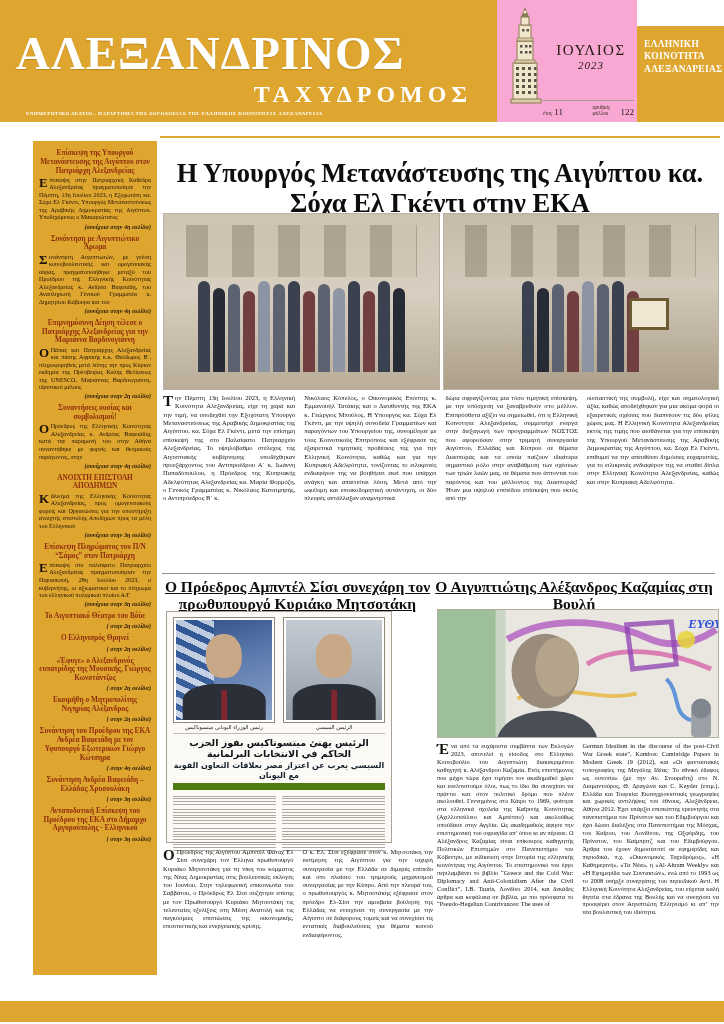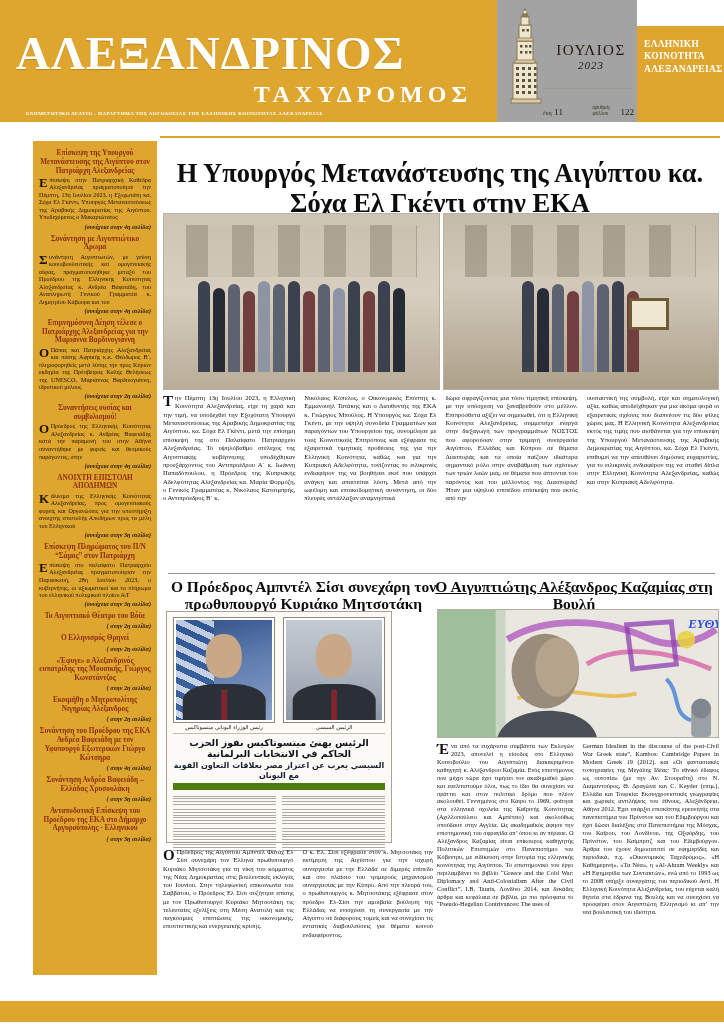--- a/index.html
+++ b/index.html
@@ -14,26 +14,26 @@
 
   
   .masthead{position:absolute;left:0;top:0;width:724px;height:122px;background:var(--gold);}
   .mh-title{position:absolute;left:16px;top:30px;width:478px;text-align:left;
             font-size:47px;font-weight:bold;color:#fff;letter-spacing:1px;line-height:1;
             text-shadow:0 1px 1px rgba(120,80,0,.35);}
   .mh-sub{position:absolute;left:232px;top:82px;width:262px;text-align:center;
           font-size:24px;font-weight:bold;color:#fff;letter-spacing:5px;line-height:1;}
   .mh-tagline{position:absolute;left:26px;top:111px;width:440px;font-size:5px;color:#fff;
               font-weight:bold;letter-spacing:.45px;}
-  .mh-box{position:absolute;left:497px;top:0;width:140px;height:122px;background:#a3a3a3;}
+  .mh-box{position:absolute;left:497px;top:0;width:140px;height:122px;background:#f9a8d4;}
   .mh-issue{position:absolute;left:52px;top:42px;width:84px;text-align:center;color:#20180c;}
   .mh-issue .m{font-size:15px;letter-spacing:1.5px;line-height:1.1;}
   .mh-issue .y{font-size:11px;letter-spacing:1px;line-height:1.1;font-style:italic;}
   .mh-meta{position:absolute;left:46px;right:3px;bottom:5px;border-top:1px solid #a39c8c;
-           padding-top:16px;display:flex;justify-content:space-between;align-items:flex-end;}
+           padding-top:4px;display:flex;justify-content:space-between;align-items:flex-end;}
   .mh-meta .grp{display:flex;align-items:flex-end;gap:2px;}
   .mh-meta .lbl{font-size:5.6px;font-style:italic;color:#3a3325;line-height:1.05;max-width:26px;}
   .mh-meta .val{font-size:9px;color:#20180c;line-height:1;}
   .mh-right{position:absolute;left:637px;top:0;width:87px;height:122px;background:#fff;}
   .mh-org{position:absolute;left:0;top:26px;width:87px;height:96px;background:var(--gold);
           box-sizing:border-box;padding:12px 4px 0 7px;color:#fff;font-weight:bold;
           font-size:9.5px;line-height:1.3;letter-spacing:.3px;}
   .lh-svg{position:absolute;left:6px;top:5px;}
 
   
@@ -72,21 +72,21 @@
   
   .cols{position:absolute;display:flex;text-align:justify;color:#14100a;}
   .cols .col{flex:1;font-size:6.6px;line-height:1.27;}
   .cols .col + .col{margin-left:9px;}
   .dc2{float:left;font-size:15px;line-height:12px;font-weight:bold;margin:1px 2px 0 0;}
   .cols-main{left:163px;top:394px;width:556px;height:166px;}
 
   
   .sec-head{position:absolute;text-align:center;font-weight:bold;font-size:15.5px;
             line-height:1.12;color:#0d0d0d;border-top:1px solid #8f8f8f;padding-top:4px;}
-  .sh-left{left:168px;top:560px;width:271px;}
+  .sh-left{left:162px;top:560px;width:271px;text-decoration:underline;}
   .sh-right{left:433px;top:560px;width:282px;text-decoration:underline;}
 
   
   .clip{position:absolute;left:166px;top:611px;width:226px;height:232px;border:1px solid #a9a294;
         background:#fbfaf6;box-sizing:border-box;padding:5px 6px;direction:rtl;
         font-family:"DejaVu Sans",sans-serif;}
   .clip-photos{display:flex;gap:8px;height:106px;}
   .portrait{flex:1;border:1px solid #8f897c;background:#fff;padding:2px;box-sizing:border-box;}
   .portrait .ph{position:relative;width:100%;height:100%;overflow:hidden;}
   .ph-sisi{background:linear-gradient(180deg,#c3cad2 0%,#a8b1bb 60%,#8e97a2 100%);}

